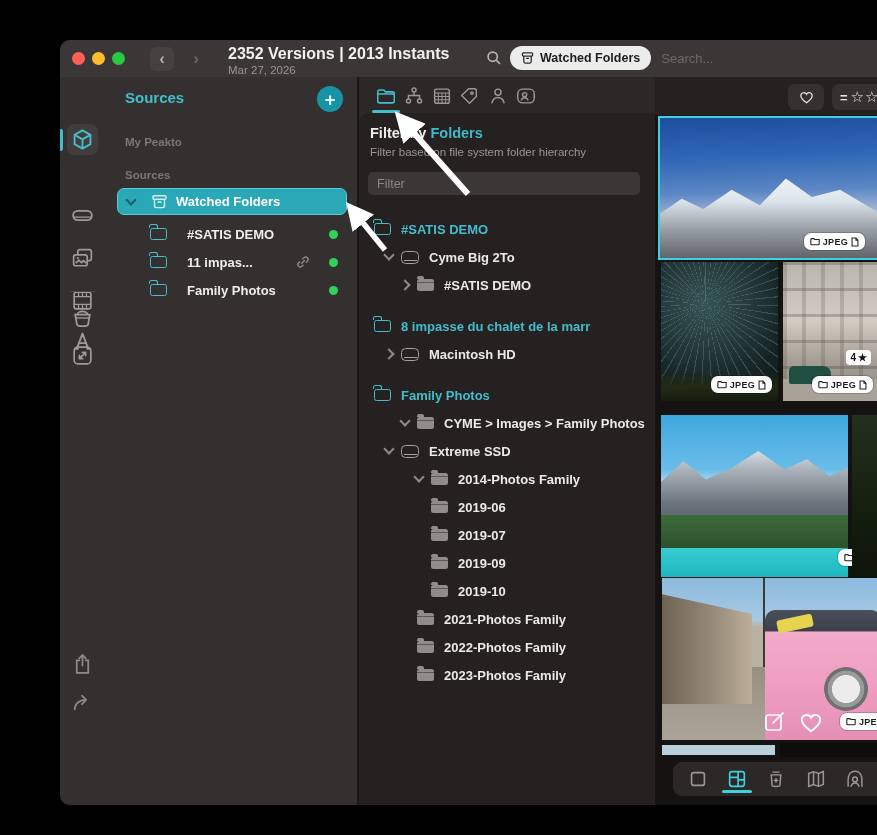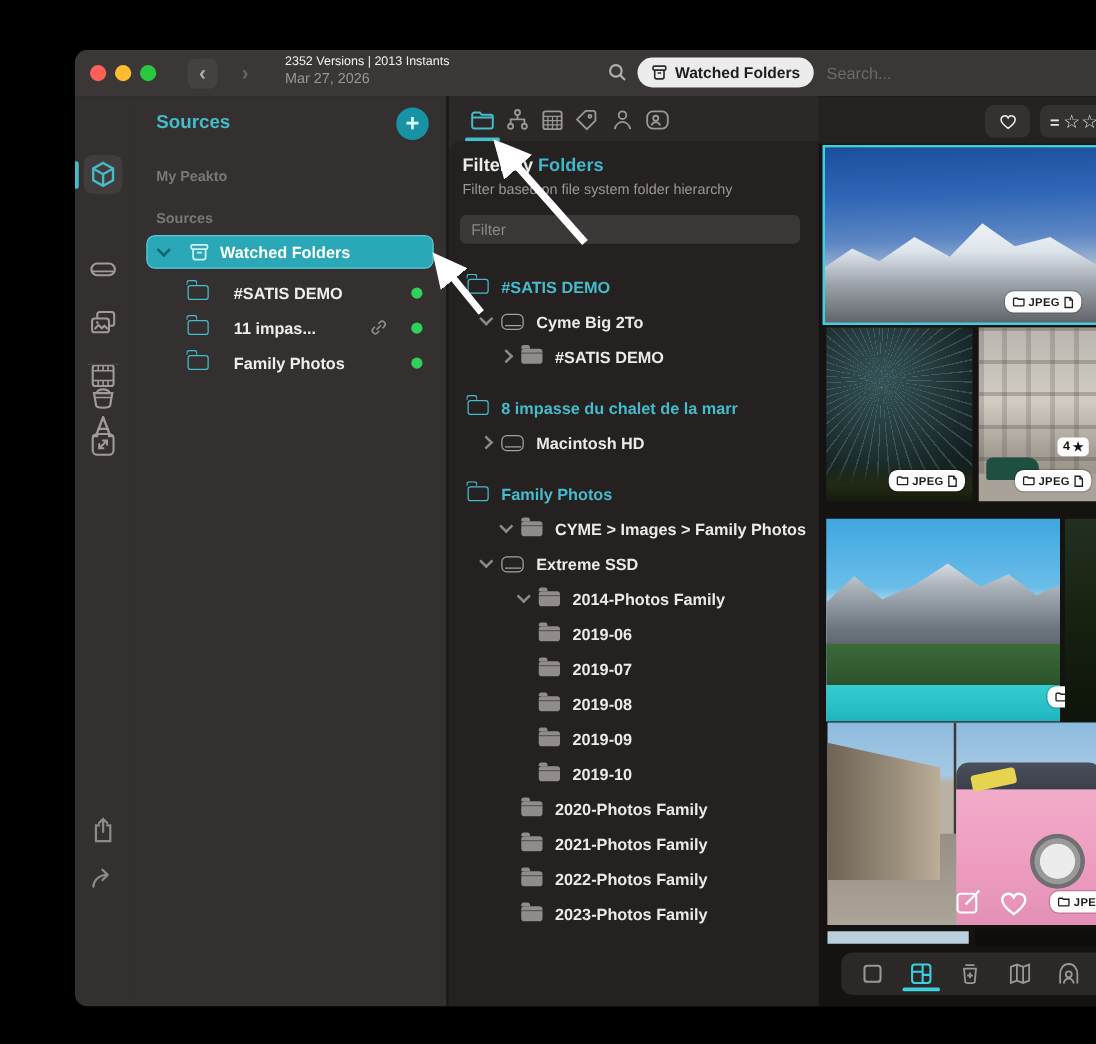--- a/index.html
+++ b/index.html
@@ -10,21 +10,21 @@
   
   .titlebar{position:absolute;left:0;top:0;width:817px;height:37px;background:#3a3736;border-bottom:1px solid #272423;}
   .lights{position:absolute;left:12px;top:12px;display:flex;gap:7px;}
   .light{width:13px;height:13px;border-radius:50%;}
   .l-red{background:#ff5f57}.l-yellow{background:#febc2e}.l-green{background:#28c840}
   .navbtn{position:absolute;top:7px;width:24px;height:24px;display:flex;align-items:center;justify-content:center;
     border-radius:6px;color:#b3afad;font-size:17px;font-weight:700;}
   .navbtn.back{left:90px;background:#454140;}
   .navbtn.fwd{left:124px;color:#6b6765;}
   .titleblock{position:absolute;left:168px;top:4px;line-height:1.2;}
-  .title{font-size:10px;font-weight:400;color:#f2f0ef;}
+  .title{font-size:16px;font-weight:700;color:#f2f0ef;}
   .subtitle{font-size:11.5px;color:#9a9694;margin-top:1px;}
   .searchzone{position:absolute;left:426px;top:6px;display:flex;align-items:center;gap:8px;}
   .mag{width:16px;height:16px;}
   .scopepill{display:flex;align-items:center;gap:6px;background:#ececec;border-radius:13px;height:24px;padding:0 11px;}
   .scopepill span{font-size:12.5px;font-weight:600;color:#1e1e1e;white-space:nowrap;}
   .searchinput{background:transparent;border:none;outline:none;color:#cfcbc9;font-size:13px;width:190px;
     font-family:"Liberation Sans",sans-serif;}
   .searchinput::placeholder{color:#6e6a68;}
   
   .iconbar{position:absolute;left:0;top:37px;width:45px;height:728px;background:#33302f;}
@@ -311,33 +311,25 @@
           <div class="trow lv4">
               <span class="fold fill"></span>
               <span class="tlabel wht">2019-06</span>
             </div>
           <div class="trow lv4">
               <span class="fold fill"></span>
               <span class="tlabel wht">2019-07</span>
             </div>
           <div class="trow lv4">
               <span class="fold fill"></span>
-              <span class="tlabel wht">2019-08</span>
+              <span class="tlabel wht">2019-09</span>
             </div>
           <div class="trow lv4">
               <span class="fold fill"></span>
-              <span class="tlabel wht">2019-09</span>
-            </div>
-          <div class="trow lv4">
-              <span class="fold fill"></span>
               <span class="tlabel wht">2019-10</span>
-            </div>
-          <div class="trow lv3n">
-              <span class="fold fill"></span>
-              <span class="tlabel wht">2020-Photos Family</span>
             </div>
           <div class="trow lv3n">
               <span class="fold fill"></span>
               <span class="tlabel wht">2021-Photos Family</span>
             </div>
           <div class="trow lv3n">
               <span class="fold fill"></span>
               <span class="tlabel wht">2022-Photos Family</span>
             </div>
           <div class="trow lv3n">

